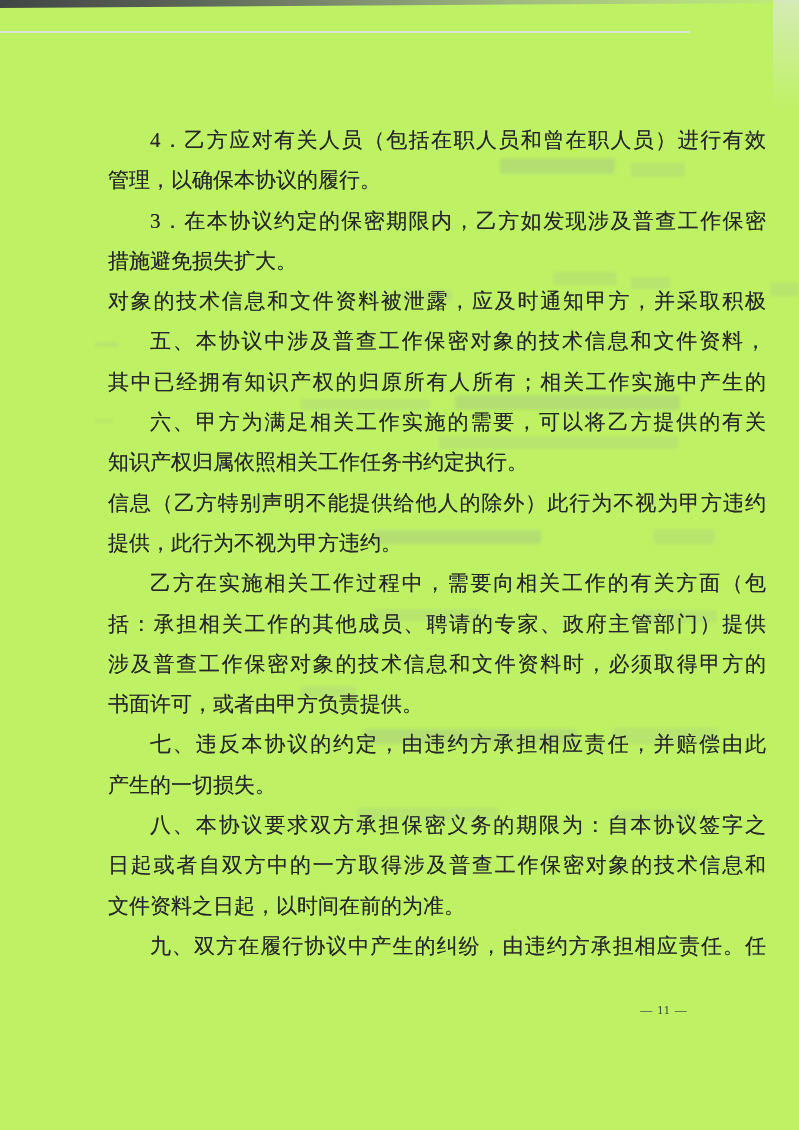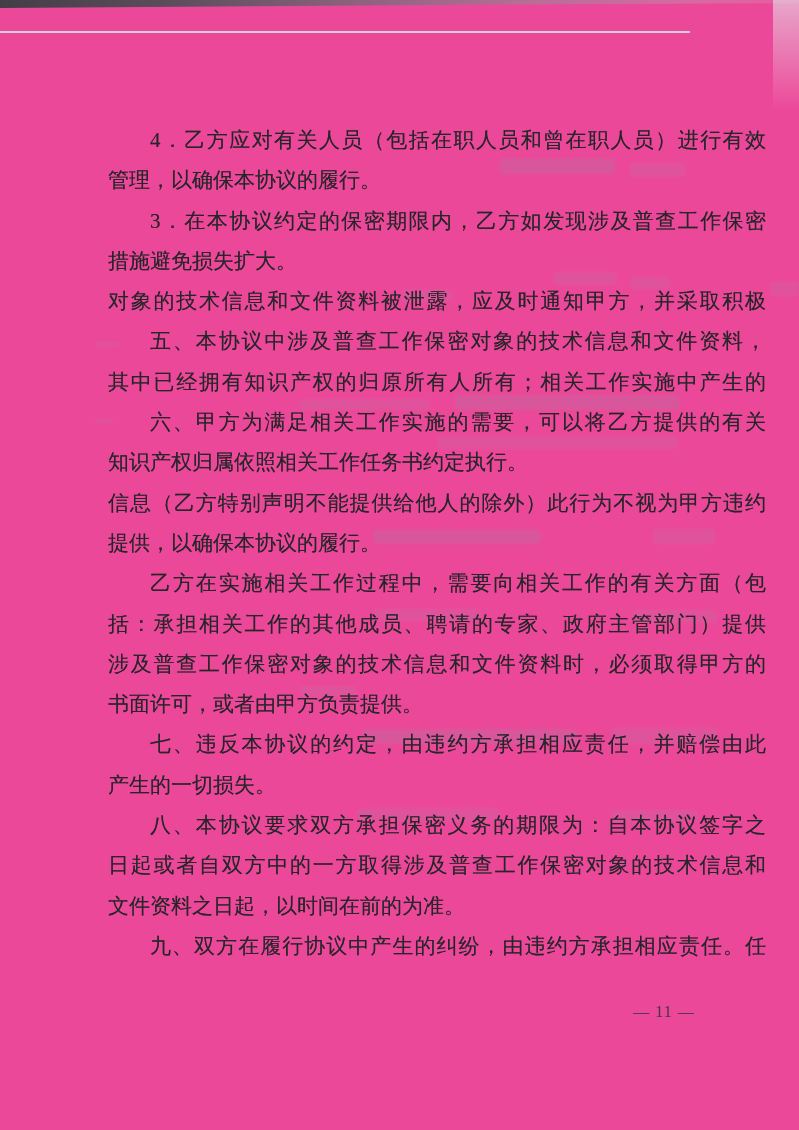--- a/index.html
+++ b/index.html
@@ -5,21 +5,21 @@
   html,body{margin:0;padding:0;}
   body{
     width:799px;height:1130px;
     background:#ffffff;
     font-family:"Liberation Serif","DejaVu Serif",serif;
     overflow:hidden;
   }
   .page{
     position:relative;
     width:799px;height:1130px;
-    background:#ec4899;
+    background:#bef264;
     overflow:hidden;
   }
   
   .scan-top{
     position:absolute;top:0;left:0;width:100%;height:8px;
     background:linear-gradient(90deg,
       rgba(58,61,66,.95) 0%, rgba(74,78,84,.88) 22%,
       rgba(104,109,116,.72) 45%, rgba(136,141,148,.55) 65%,
       rgba(168,173,180,.35) 85%, rgba(205,209,215,.15) 100%);
     clip-path:polygon(0 0,100% 0,100% 40%,55% 62%,0 100%);
@@ -51,21 +51,21 @@
     line-height:40.3px;
     text-align:justify;
     text-align-last:justify;
     white-space:normal;
   }
   .line.indent{text-indent:2em;}
   .line.last{text-align-last:left;}
   .page-number{
     position:absolute;top:1003px;left:614px;width:100px;
     text-align:center;
-    font-size:16px;
+    font-size:12px;
     letter-spacing:1px;
     color:#3a3a40;
   }
 </style>
 </head>
 <body>
 
 <div class="page">
 
   <div class="scan-top"></div>
@@ -97,21 +97,21 @@
     <div class="line indent">4．乙方应对有关人员（包括在职人员和曾在职人员）进行有效</div>
     <div class="line last">管理，以确保本协议的履行。</div>
     <div class="line indent">3．在本协议约定的保密期限内，乙方如发现涉及普查工作保密</div>
     <div class="line last">措施避免损失扩大。</div>
     <div class="line">对象的技术信息和文件资料被泄露，应及时通知甲方，并采取积极</div>
     <div class="line indent">五、本协议中涉及普查工作保密对象的技术信息和文件资料，</div>
     <div class="line">其中已经拥有知识产权的归原所有人所有；相关工作实施中产生的</div>
     <div class="line indent">六、甲方为满足相关工作实施的需要，可以将乙方提供的有关</div>
     <div class="line last">知识产权归属依照相关工作任务书约定执行。</div>
     <div class="line">信息（乙方特别声明不能提供给他人的除外）此行为不视为甲方违约</div>
-    <div class="line last">提供，以确保本协议的履行。</div>
+    <div class="line last">提供，此行为不视为甲方违约。</div>
     <div class="line indent">乙方在实施相关工作过程中，需要向相关工作的有关方面（包</div>
     <div class="line">括：承担相关工作的其他成员、聘请的专家、政府主管部门）提供</div>
     <div class="line">涉及普查工作保密对象的技术信息和文件资料时，必须取得甲方的</div>
     <div class="line last">书面许可，或者由甲方负责提供。</div>
     <div class="line indent">七、违反本协议的约定，由违约方承担相应责任，并赔偿由此</div>
     <div class="line last">产生的一切损失。</div>
     <div class="line indent">八、本协议要求双方承担保密义务的期限为：自本协议签字之</div>
     <div class="line">日起或者自双方中的一方取得涉及普查工作保密对象的技术信息和</div>
     <div class="line last">文件资料之日起，以时间在前的为准。</div>
     <div class="line indent">九、双方在履行协议中产生的纠纷，由违约方承担相应责任。任</div>

